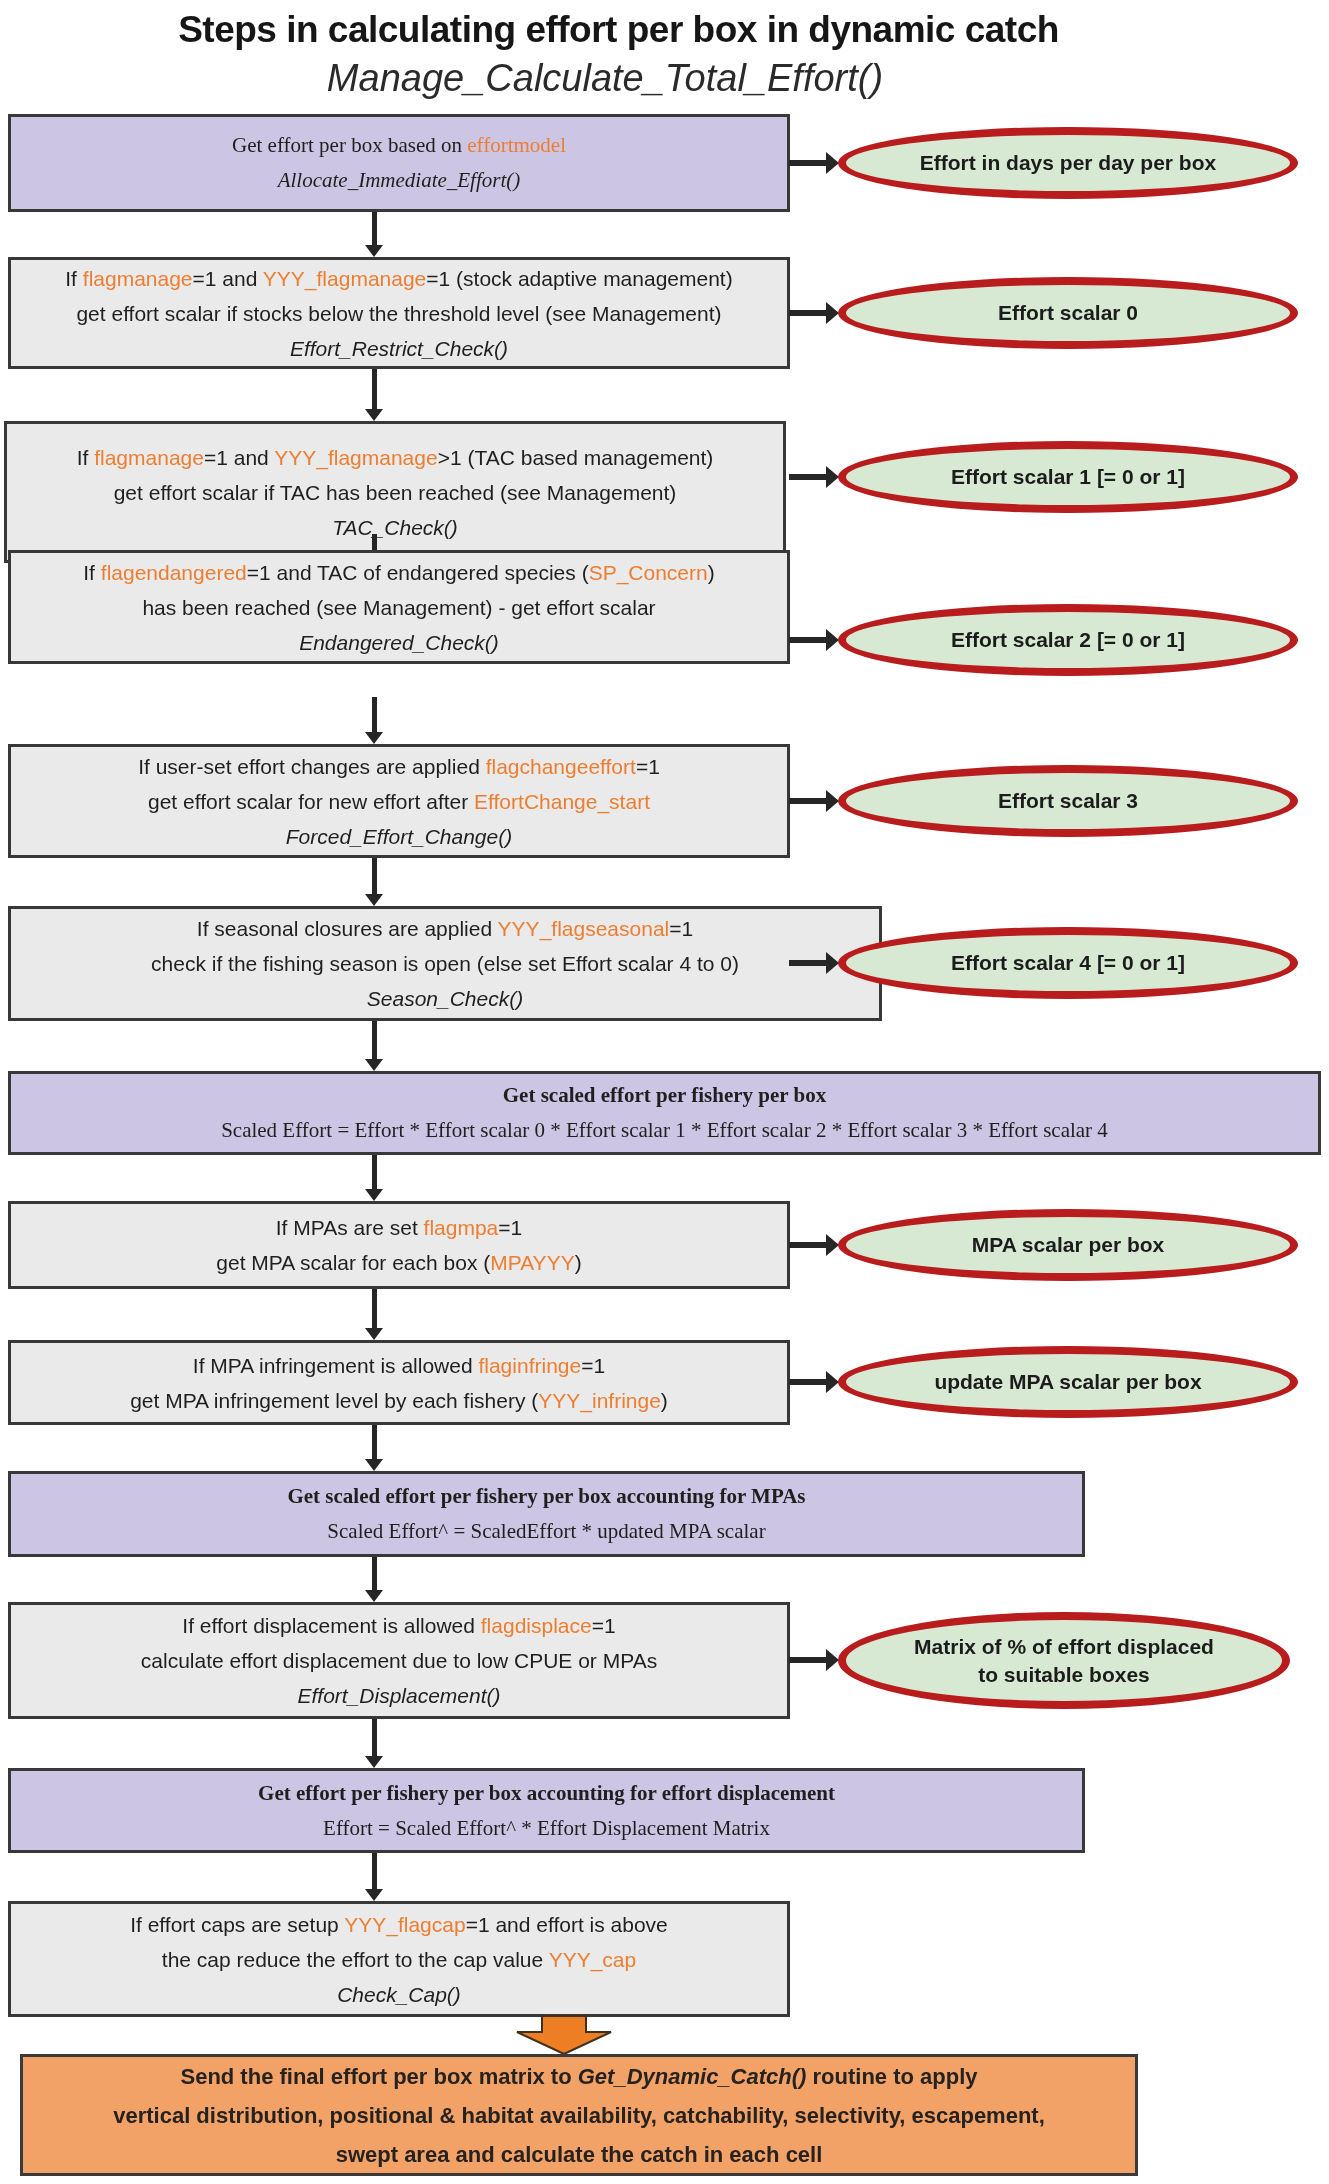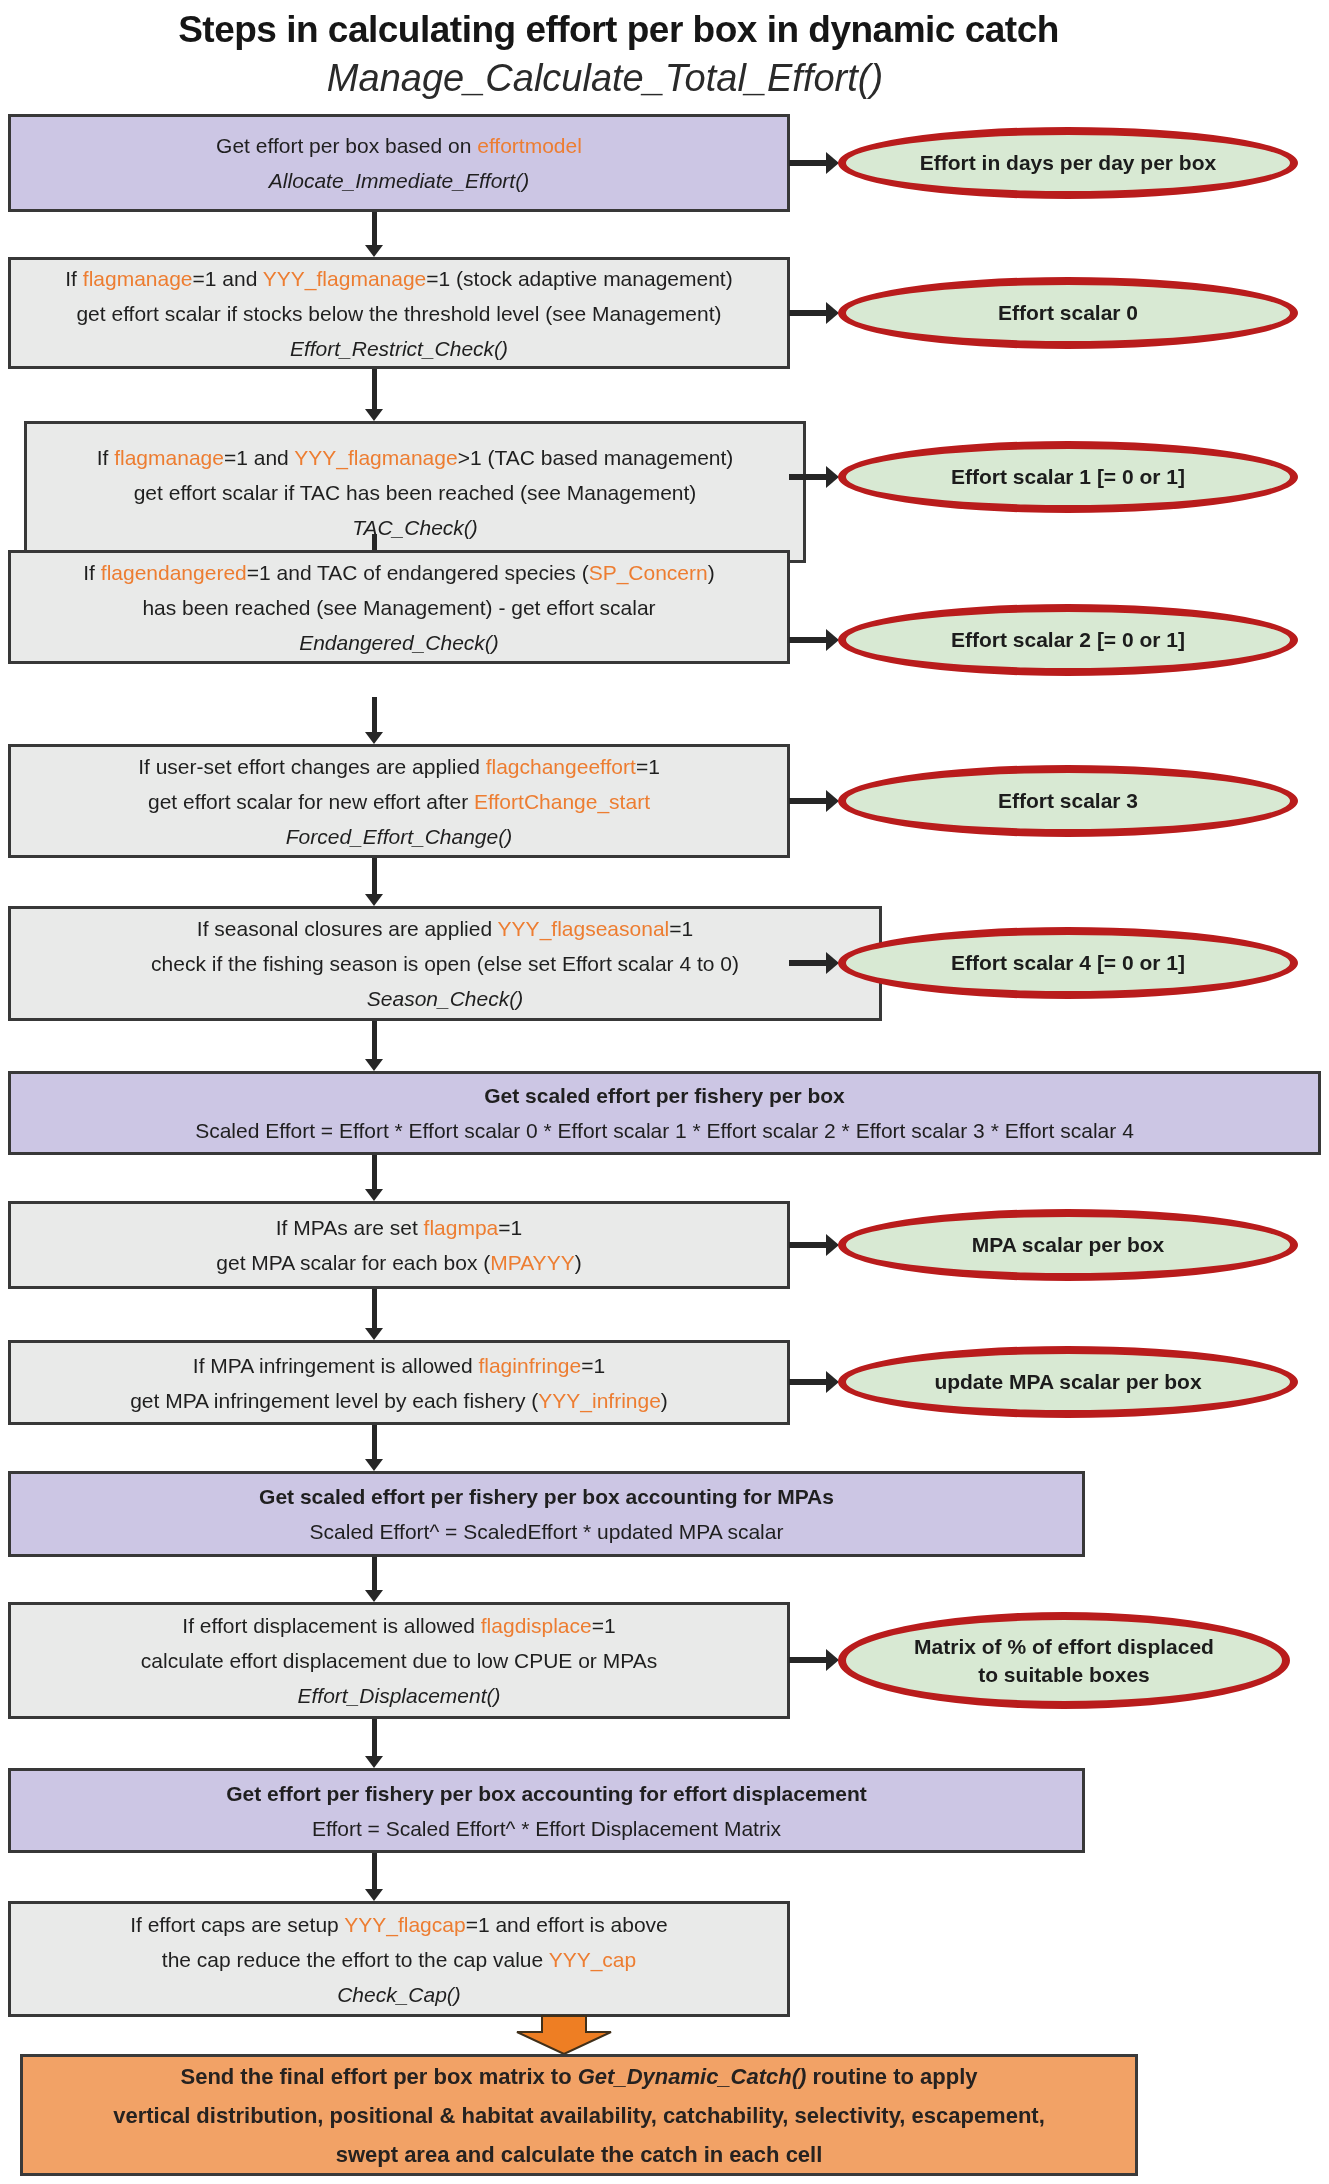--- a/index.html
+++ b/index.html
@@ -9,21 +9,21 @@
   
   .hdr{position:absolute;left:0;top:4px;width:1210px;text-align:center;}
   .hdr .title{font-size:37px;font-weight:bold;color:#161616;letter-spacing:-0.5px;line-height:52px;margin-left:27px;}
   .hdr .subtitle{font-size:38px;font-style:italic;color:#2a2a2a;line-height:44px;}
 
   
   .box{position:absolute;border:3px solid #383838;box-sizing:border-box;
        display:flex;flex-direction:column;justify-content:center;align-items:center;
        text-align:center;font-size:21px;}
   .gray{background:var(--process-gray,#E9EAE9);}
-  .purple{background:var(--process-purple,#CCC6E4);}
+  .purple{background:var(--process-purple,#CCC6E4);font-family:Liberation Serif, serif;}
   .line{line-height:35px;white-space:nowrap;}
   .fn{font-style:italic;}
   .org{color:var(--accent-orange,#ED7D31);}
   .bold{font-weight:bold;}
 
   
   .ellipse{position:absolute;border:8px solid #b91c1c;border-radius:50%;box-sizing:border-box;
            background:var(--result-green,#D8E9D3);display:flex;flex-direction:column;
            justify-content:center;align-items:center;text-align:center;
            font-weight:bold;font-size:21px;line-height:28px;color:#1c1c1c;}
@@ -88,21 +88,21 @@
       <i class="hh"></i>
     </div>
   <div class="ellipse" style="left:838px;top:277px;width:460px;height:72px">
       <span>Effort scalar 0</span>
     </div>
   <div class="varrow" style="left:365px;top:369px;height:52px">
       <i class="vl"></i>
       <i class="vh"></i>
     </div>
 
-  <div class="box gray" style="left:24px;top:421px;width:782px;height:142px">
+  <div class="box gray" style="left:4px;top:421px;width:782px;height:142px">
     <div class="line"><span>If </span><span class="org">flagmanage</span><span>=1 and </span><span class="org">YYY_flagmanage</span><span>&gt;1 (TAC based management)</span></div>
     <div class="line"><span>get effort scalar if TAC has been reached (see Management)</span></div>
     <div class="line fn"><span>TAC_Check()</span></div>
   </div>
   <div class="harrow" style="left:789px;top:466px">
       <i class="hl"></i>
       <i class="hh"></i>
     </div>
   <div class="ellipse" style="left:838px;top:441px;width:460px;height:72px">
       <span>Effort scalar 1 [= 0 or 1]</span>

